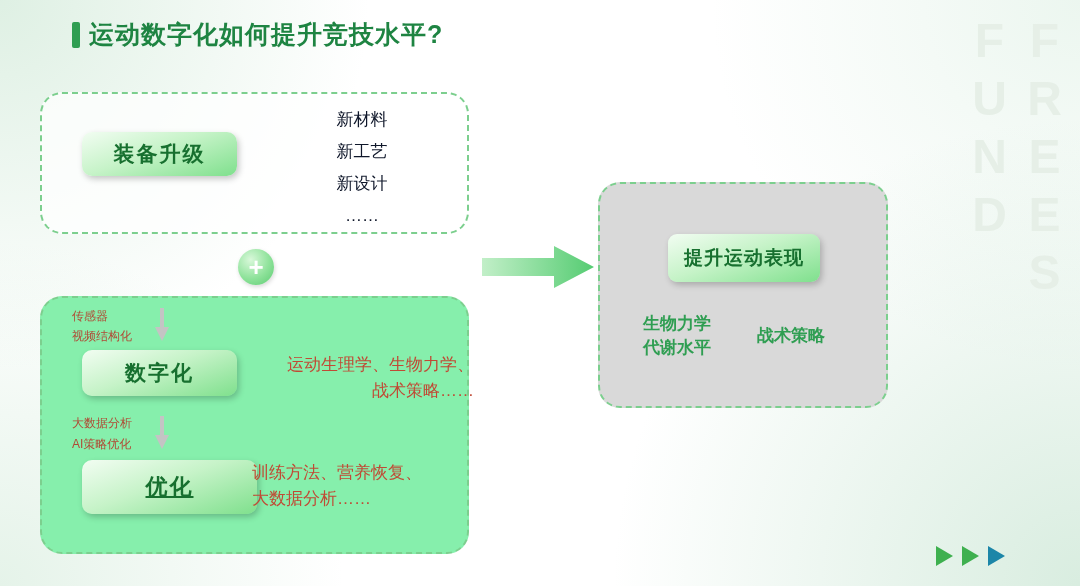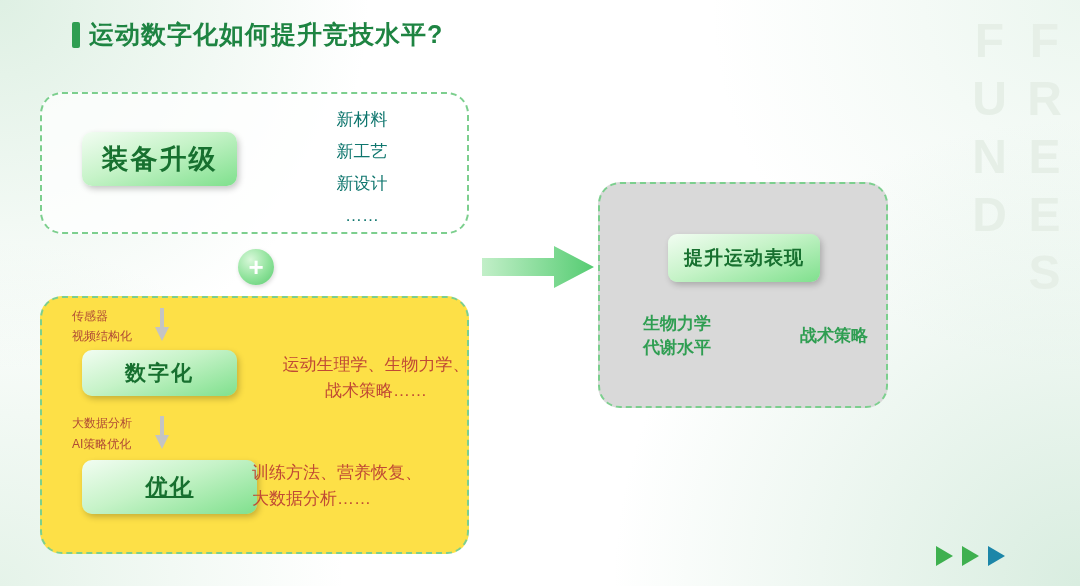--- a/index.html
+++ b/index.html
@@ -20,62 +20,62 @@
 
   .watermark{
     position:absolute;right:8px;top:14px;height:555px;
     writing-mode:vertical-rl;text-orientation:upright;
     font-size:48px;font-weight:bold;letter-spacing:5px;
     color:#e6efe7;user-select:none;
   }
 
   .box{position:absolute;border:2px dashed #7ccf8e;border-radius:22px;}
   .equipment-box{left:40px;top:92px;width:425px;height:138px;background:rgba(255,255,255,0.75);}
-  .process-box{left:40px;top:296px;width:425px;height:254px;background:#fde047;}
+  .process-box{left:40px;top:296px;width:425px;height:254px;background:#86efac;}
   .result-box{left:598px;top:182px;width:286px;height:222px;background:#d9d9d9;}
 
   .pill{
     position:absolute;display:flex;align-items:center;justify-content:center;
     background:linear-gradient(160deg,#f2fdf2 0%,#c6f3c8 45%,#7fe08d 100%);
     border-radius:10px;color:#17702f;font-weight:bold;
     box-shadow:2px 3px 6px rgba(0,0,0,0.22);
     letter-spacing:2px;
   }
-  .pill-equip{left:40px;top:38px;width:155px;height:54px;font-size:27px;}
+  .pill-equip{left:40px;top:38px;width:155px;height:44px;font-size:21px;}
   .pill-digit{left:40px;top:52px;width:155px;height:46px;font-size:21px;}
   .pill-opt{left:40px;top:162px;width:175px;height:54px;font-size:22px;text-decoration:underline;}
   .pill-result{left:68px;top:50px;width:152px;height:48px;font-size:19px;letter-spacing:1px;border-radius:9px;}
 
   .equip-items{position:absolute;left:240px;top:10px;width:160px;text-align:center;}
-  .equip-item{font-size:17px;color:#0f766e;line-height:32px;}
+  .equip-item{font-size:17px;color:#0f172a;line-height:32px;}
 
   .plus-circle{
     position:absolute;left:238px;top:249px;width:36px;height:36px;border-radius:50%;
     background:radial-gradient(circle at 35% 30%,#d9f8da 0%,#8ee29a 55%,#5ccb72 100%);
     color:#ffffff;font-size:26px;font-weight:bold;
     display:flex;align-items:center;justify-content:center;
     box-shadow:1px 2px 4px rgba(0,0,0,0.15);
   }
 
   .small-label{position:absolute;font-size:12px;color:#b04a35;}
   .lab-sensor{left:30px;top:10px;}
   .lab-video{left:30px;top:30px;}
   .lab-bigdata{left:30px;top:117px;}
   .lab-ai{left:30px;top:138px;}
   .down-arrow{position:absolute;}
   .arrow-top{left:112px;top:10px;}
   .arrow-mid{left:112px;top:118px;}
 
   .note{position:absolute;color:#c04a35;font-size:17px;line-height:26px;}
-  .note-digit{left:212px;top:54px;width:220px;text-align:center;margin-left:12px;}
+  .note-digit{left:212px;top:54px;width:220px;text-align:right;}
   .note-opt{left:210px;top:162px;width:226px;text-align:left;}
 
   .result-item{position:absolute;font-size:17px;font-weight:600;color:#2f9e52;}
   .ritem-1{left:43px;top:128px;}
-  .ritem-2{left:157px;top:140px;margin-left:43px;}
+  .ritem-2{left:157px;top:140px;}
   .ritem-3{left:43px;top:152px;}
 
   .big-arrow{position:absolute;left:482px;top:243px;}
 
   .triangles{position:absolute;left:936px;top:546px;display:flex;align-items:center;}
   .tri{width:0;height:0;border-top:10px solid transparent;border-bottom:10px solid transparent;margin-right:9px;}
   .tri-green{border-left:17px solid #3eb04f;}
   .tri-teal{border-left:17px solid #1c86a8;}
 </style>
 </head>

